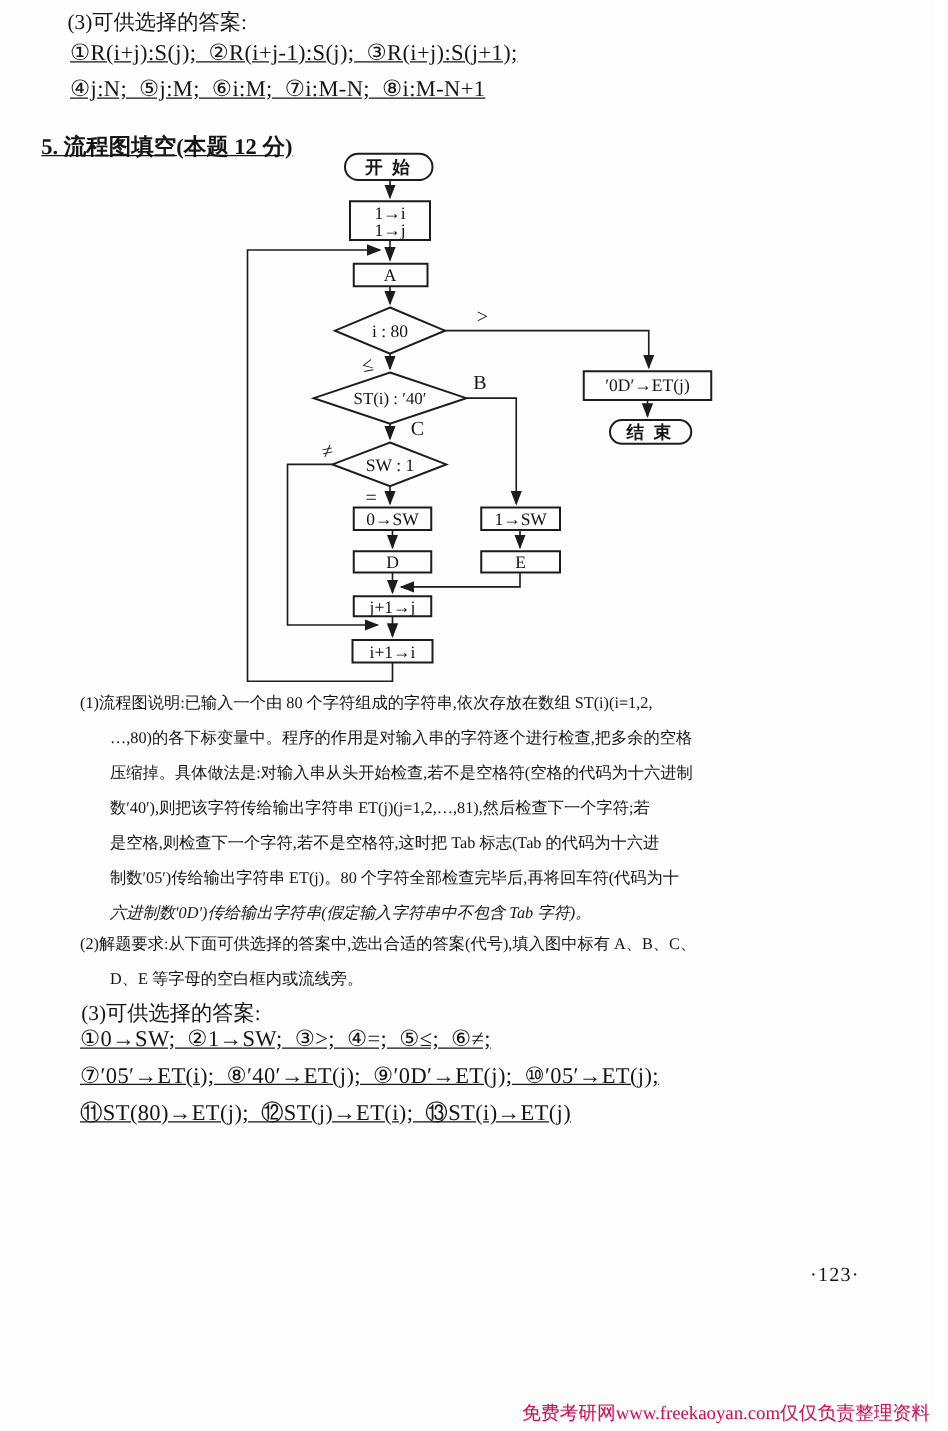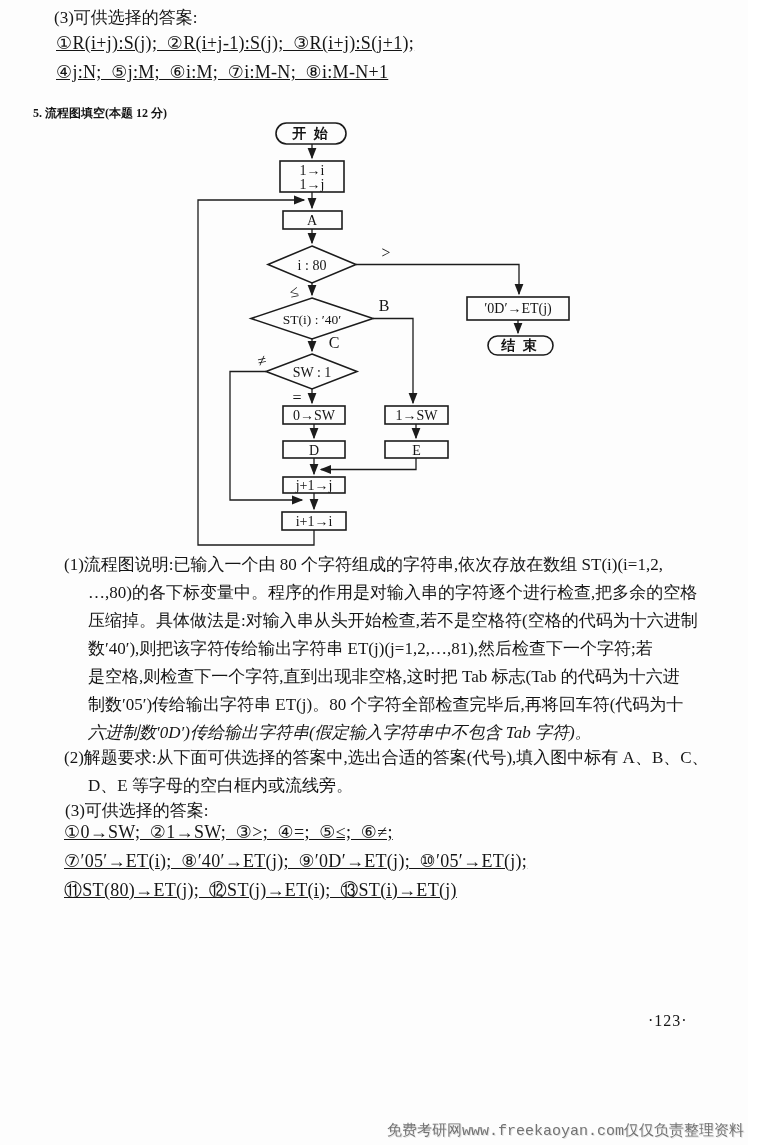--- a/index.html
+++ b/index.html
@@ -5,28 +5,28 @@
   * { margin:0; padding:0; box-sizing:border-box; }
   html,body { width:758px; height:1145px; }
   body {
     font-family: "Liberation Serif", "DejaVu Serif", "DejaVu Sans", serif;
     background:#ffffff; color:#151515;
     position:relative; overflow:hidden;
   }
   .page { position:absolute; left:0; top:0; width:748px; height:1145px; background:#fdfdfd; }
   .abs  { position:absolute; white-space:pre; }
   .opt-line { font-size:18px; letter-spacing:0.3px;text-decoration:underline; }
-  .body-line { font-size:17px; }
-  .sec-title { font-size:12px; font-weight:bold; }
+  .body-line { font-size:13px; }
+  .sec-title { font-size:18px; font-weight:bold;text-decoration:underline; }
   .heading   { font-size:17px; }
   .page-num  { font-size:16px; letter-spacing:1px;text-align:right; }
   .footer {
-    font-size:15px; color:#737373;
+    font-size:15px; color:#be185d;
     text-shadow:1px 1px 0 #e3e3e3;
-    font-family:Liberation Mono, monospace;
+    font-family:Liberation Serif, serif;
   }
   svg text {
     font-family:"Liberation Serif","DejaVu Serif","DejaVu Sans",serif;
     fill:#141414;
   }
   .fc-shape { fill:none; stroke:#1c1c1c; stroke-width:1.6; }
   .fc-line  { fill:none; stroke:#1c1c1c; stroke-width:1.3; }
   .fc-label { font-size:14px; }
   .fc-label-sm { font-size:13.5px; }
   .fc-cn { font-size:14px; font-weight:bold; letter-spacing:2px; }
@@ -111,21 +111,21 @@
     <rect class="fc-shape" x="133" y="362" width="62" height="16"></rect>
     <text class="fc-label" x="164" y="375" text-anchor="middle">j+1→j</text>
     <rect class="fc-shape" x="132" y="397" width="64" height="18"></rect>
     <text class="fc-label" x="164" y="411" text-anchor="middle">i+1→i</text>
   </svg>
 
   <div class="abs body-line" style="left:64px; top:553px;">(1)流程图说明:已输入一个由 80 个字符组成的字符串,依次存放在数组 ST(i)(i=1,2,</div>
   <div class="abs body-line" style="left:88px; top:581px;">…,80)的各下标变量中。程序的作用是对输入串的字符逐个进行检查,把多余的空格</div>
   <div class="abs body-line" style="left:88px; top:609px;text-align:right;">压缩掉。具体做法是:对输入串从头开始检查,若不是空格符(空格的代码为十六进制</div>
   <div class="abs body-line" style="left:88px; top:637px;">数′40′),则把该字符传给输出字符串 ET(j)(j=1,2,…,81),然后检查下一个字符;若</div>
-  <div class="abs body-line" style="left:88px; top:665px;">是空格,则检查下一个字符,直到出现非空格,这时把 Tab 标志(Tab 的代码为十六进</div>
+  <div class="abs body-line" style="left:88px; top:665px;">是空格,则检查下一个字符,若不是空格符,这时把 Tab 标志(Tab 的代码为十六进</div>
   <div class="abs body-line" style="left:88px; top:693px;">制数′05′)传给输出字符串 ET(j)。80 个字符全部检查完毕后,再将回车符(代码为十</div>
   <div class="abs body-line" style="left:88px; top:721px;font-style:italic;">六进制数′0D′)传给输出字符串(假定输入字符串中不包含 Tab 字符)。</div>
 
   <div class="abs body-line" style="left:64px; top:746px;">(2)解题要求:从下面可供选择的答案中,选出合适的答案(代号),填入图中标有 A、B、C、</div>
   <div class="abs body-line" style="left:88px; top:774px;">D、E 等字母的空白框内或流线旁。</div>
 
   <div class="abs heading" style="left:65px; top:799px;">(3)可供选择的答案:</div>
   <div class="abs opt-line" style="left:64px; top:821px;">①0→SW;  ②1→SW;  ③&gt;;  ④=;  ⑤≤;  ⑥≠;</div>
   <div class="abs opt-line" style="left:64px; top:850px;">⑦′05′→ET(i);  ⑧′40′→ET(j);  ⑨′0D′→ET(j);  ⑩′05′→ET(j);</div>
   <div class="abs opt-line" style="left:64px; top:878px;">⑪ST(80)→ET(j);  ⑫ST(j)→ET(i);  ⑬ST(i)→ET(j)</div>

